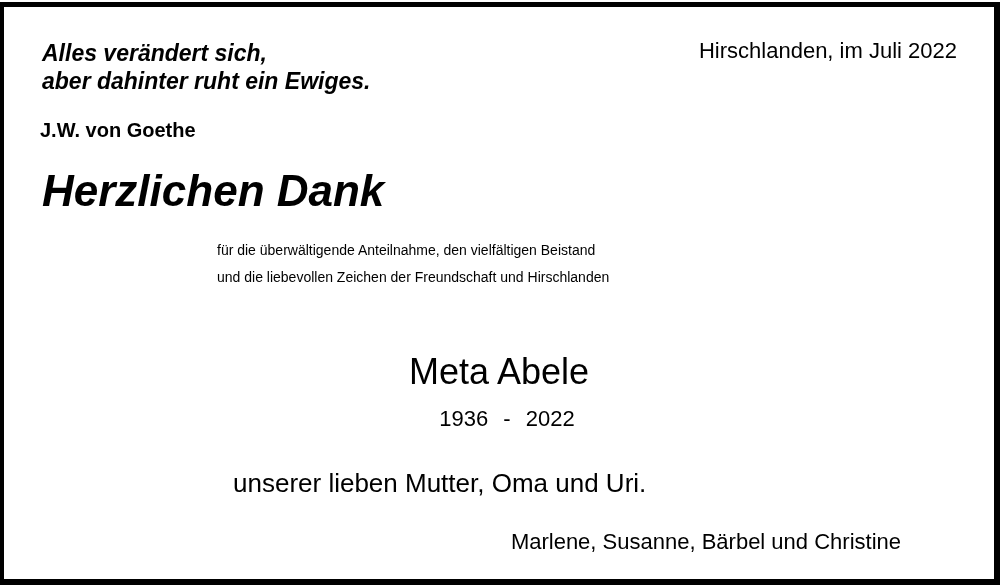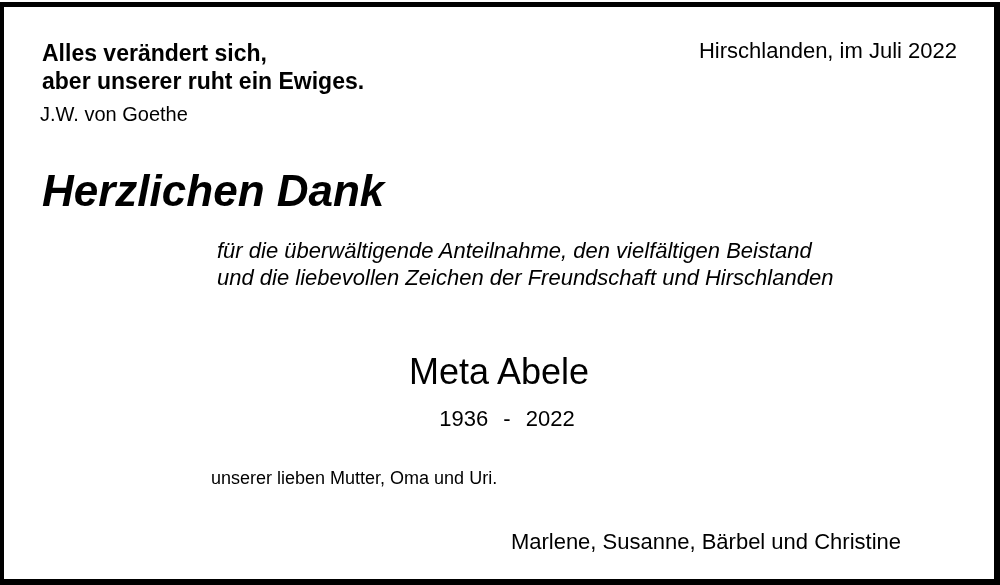--- a/index.html
+++ b/index.html
@@ -24,31 +24,33 @@
     bottom: 0;
     border-style: solid;
     border-color: #000000;
     border-width: 5px 6px 6px 4px;
     background: #ffffff;
   }
   .quote {
     position: absolute;
     left: 38px;
     top: 32px;
+    font-style: italic;
     font-weight: 700;
     font-size: 23px;
     line-height: 28px;
     white-space: nowrap;
   }
   .attribution {
     position: absolute;
     left: 36px;
-    top: 96px;
+    top: 112px;
     font-size: 20px;
     white-space: nowrap;
+    font-weight: bold;
   }
   .dateline {
     position: absolute;
     top: 31px;
     right: 37px;
     font-size: 22px;
     white-space: nowrap;
     text-align: center;
   }
   .heading {
@@ -57,24 +59,23 @@
     top: 159px;
     font-style: italic;
     font-weight: 700;
     font-size: 44px;
     white-space: nowrap;
   }
   .body-text {
     position: absolute;
     left: 213px;
     top: 230px;
-    font-size: 22px;
+    font-size: 14px;
     line-height: 27px;
     white-space: nowrap;
-    font-style: italic;
   }
   .deceased-name {
     position: absolute;
     left: 0;
     right: 0;
     top: 344px;
     text-align: center;
     font-size: 36px;
     font-weight: 400;
     white-space: nowrap;
@@ -85,43 +86,43 @@
     right: 0;
     top: 399px;
     text-align: center;
     font-size: 22px;
     word-spacing: 9px;
     white-space: nowrap;
     margin-left: 16px;
   }
   .dedication {
     position: absolute;
-    left: 207px;
+    left: 229px;
     top: 461px;
-    font-size: 18px;
+    font-size: 26px;
     white-space: nowrap;
   }
   .signatories {
     position: absolute;
     right: 93px;
     top: 522px;
     font-size: 22px;
     white-space: nowrap;
     text-align: left;
   }
 </style>
 </head>
 <body>
 
 <div class="canvas">
   <div class="frame">
 
     <div class="quote">
       <div>Alles verändert sich,</div>
-      <div>aber unserer ruht ein Ewiges.</div>
+      <div>aber dahinter ruht ein Ewiges.</div>
     </div>
 
     <div class="attribution">J.W. von Goethe</div>
 
     <div class="dateline">Hirschlanden, im Juli 2022</div>
 
     <div class="heading">Herzlichen Dank</div>
 
     <div class="body-text">
       <div>für die überwältigende Anteilnahme, den vielfältigen Beistand</div>

